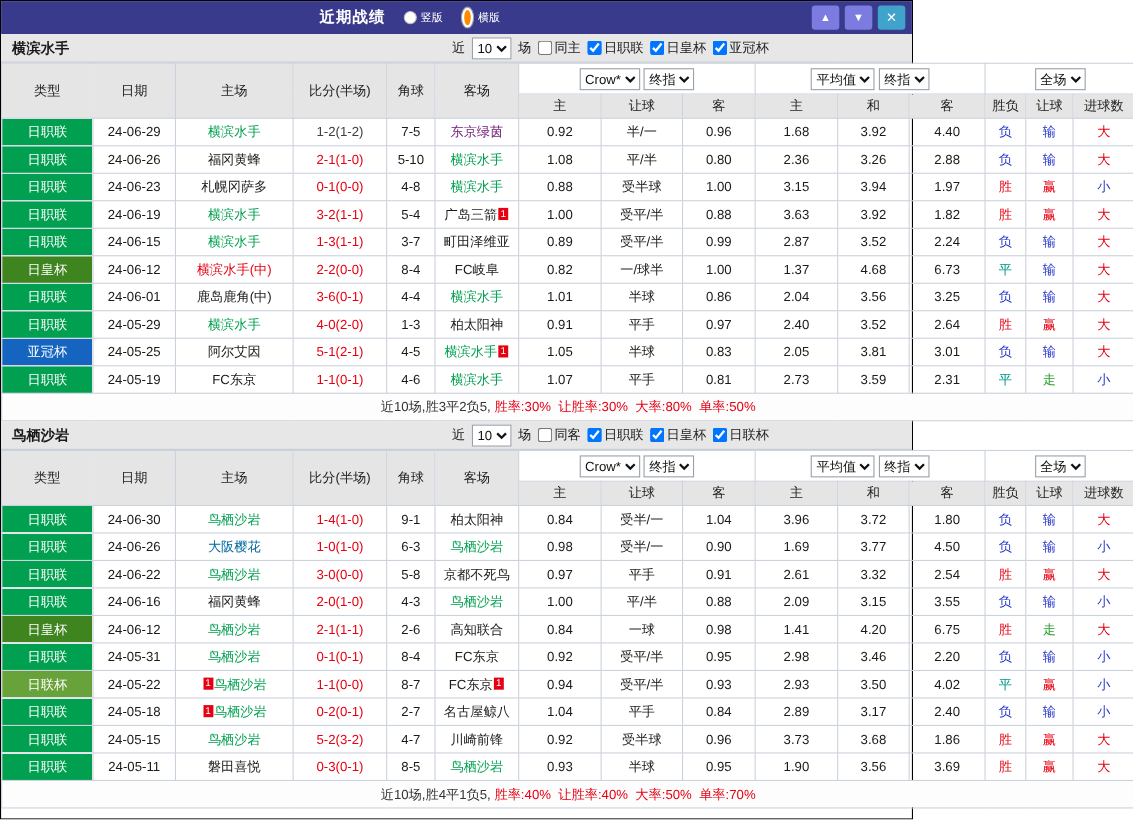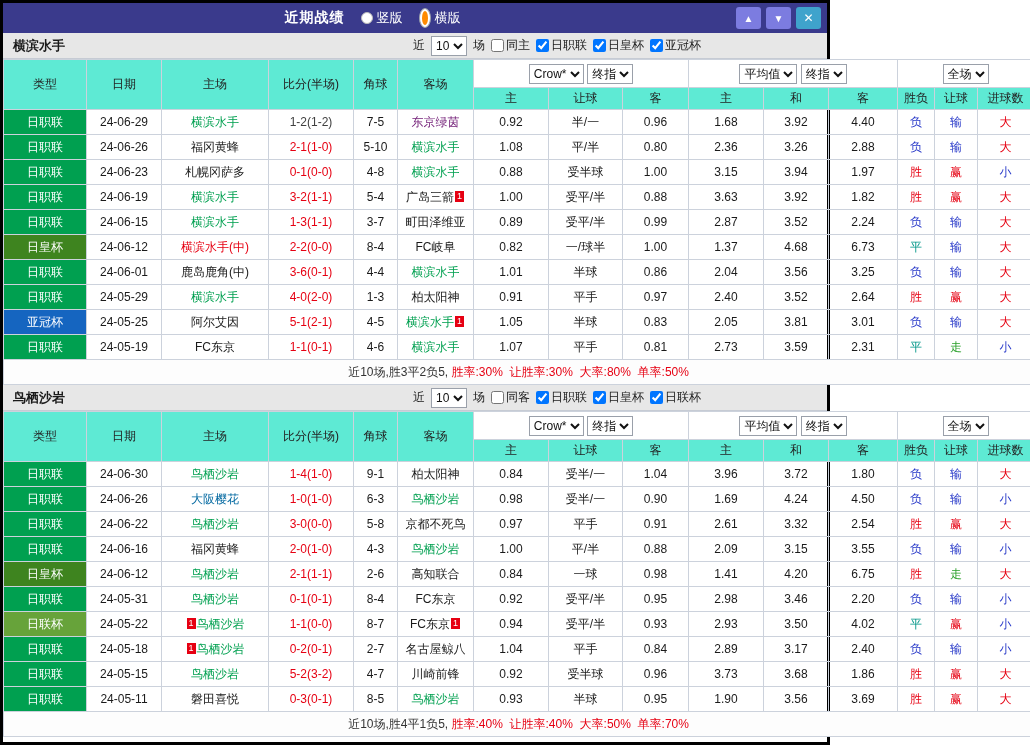--- a/index.html
+++ b/index.html
@@ -1,45 +1,45 @@
 <!DOCTYPE html>
 <html><head>
 <meta charset="utf-8">
 <style>
   * { box-sizing: border-box; margin: 0; padding: 0; }
   html,body { width:1030px; height:745px; }
   body {
     font-family: "Liberation Sans", "DejaVu Sans", sans-serif;
     font-size: 12px; color:#1a1a1a; background:#fff; overflow:hidden;
   }
-  .window { width:830px; height:745px; border:3px solid #000000; background:#fff; }
+  .window { width:830px; height:745px; border:1px solid #000000; background:#fff; }
 
   
   .titlebar { height:30px; background:#3a3a8c; display:flex; align-items:center; padding:0 6px; color:#fff; }
   .tb-center { flex:1; display:flex; justify-content:center; align-items:center; gap:16px; }
   .tb-title { font-size:14px; font-weight:bold; letter-spacing:1px; }
-  .radio { display:inline-flex; align-items:center; gap:4px; cursor:pointer; font-size:13px; color:#fff; }
+  .radio { display:inline-flex; align-items:center; gap:4px; cursor:pointer; font-size:10px; color:#fff; }
   .dot { width:12px; height:12px; border-radius:50%; background:#fff; border:1px solid #bbb; display:inline-block; position:relative; }
   .dot.sel::after { content:""; position:absolute; left:2px; top:2px; right:2px; bottom:2px; border-radius:50%; background:#ff8a00; }
   .tb-buttons { display:flex; gap:5px; }
   .tb-btn { width:25px; height:22px; border-radius:3px; background:#7c7ce0; color:#fff;
             display:flex; align-items:center; justify-content:center; font-size:10px; cursor:pointer; }
   .tb-btn.close { background:#3fa3cc; font-size:12px; }
 
   
   .sec-header { position:relative; height:26px; background:#e7e7e7; border-bottom:1px solid #c6cbd4; display:flex; align-items:center; }
   .sec-team { padding-left:10px; font-weight:bold; font-size:13px; }
   .sec-filter { position:absolute; left:410px; display:flex; align-items:center; gap:6px; font-size:12px; }
   .cb { display:inline-flex; align-items:center; gap:2px; cursor:pointer; white-space:nowrap; }
   .cb input { margin:0; width:13px; height:13px; }
 
   
   .grid { width:100%; border-collapse:collapse; table-layout:fixed; font-size:12px; }
   .grid th, .grid td { border:1px solid #ccd2dc; text-align:center; height:25px; padding:0 2px; overflow:hidden; white-space:nowrap; }
-  .grid thead th { background:#5eead4; font-weight:normal; color:#222; }
+  .grid thead th { background:#e5e5e5; font-weight:normal; color:#222; }
   .hdr-dd th { height:28px; }
   .hdr-dd th.ddcell { background:#fff; }
   .hdr-sub th { height:22px; }
   .league-cell { color:#fff; font-size:12px; }
   .score { font-weight:normal; }
   .summary { text-align:center; background:#fdfdfd; height:26px; border-left:none; border-right:none; }
   .sum-prefix { color:#333; }
   .sum-stats { color:#e60012; }
   .sel { font-size:12px; height:20px; border:1px solid #9aa0aa; background:#fff; color:#111; }
   .badge { display:inline-block; background:#e60012; color:#fff; font-size:9px; line-height:11px;
@@ -431,21 +431,21 @@
       <td class="league-cell" style="background:#00a050">日职联</td>
       <td>24-06-26</td>
       <td><span class="team" style="color:#0369a1">大阪樱花</span></td>
       <td class="score" style="color:#e60012">1-0(1-0)</td>
       <td>6-3</td>
       <td><span class="team" style="color:#00a050">鸟栖沙岩</span></td>
       <td>0.98</td>
       <td>受半/一</td>
       <td>0.90</td>
       <td>1.69</td>
-      <td>4.24</td>
+      <td>3.77</td>
       <td>4.50</td>
       <td style="color:#2637c8">负</td>
       <td style="color:#2637c8">输</td>
       <td style="color:#2637c8">小</td>
     </tr>
             <tr>
       <td class="league-cell" style="background:#00a050">日职联</td>
       <td>24-06-22</td>
       <td><span class="team" style="color:#00a050">鸟栖沙岩</span></td>
       <td class="score" style="color:#e60012">3-0(0-0)</td>

